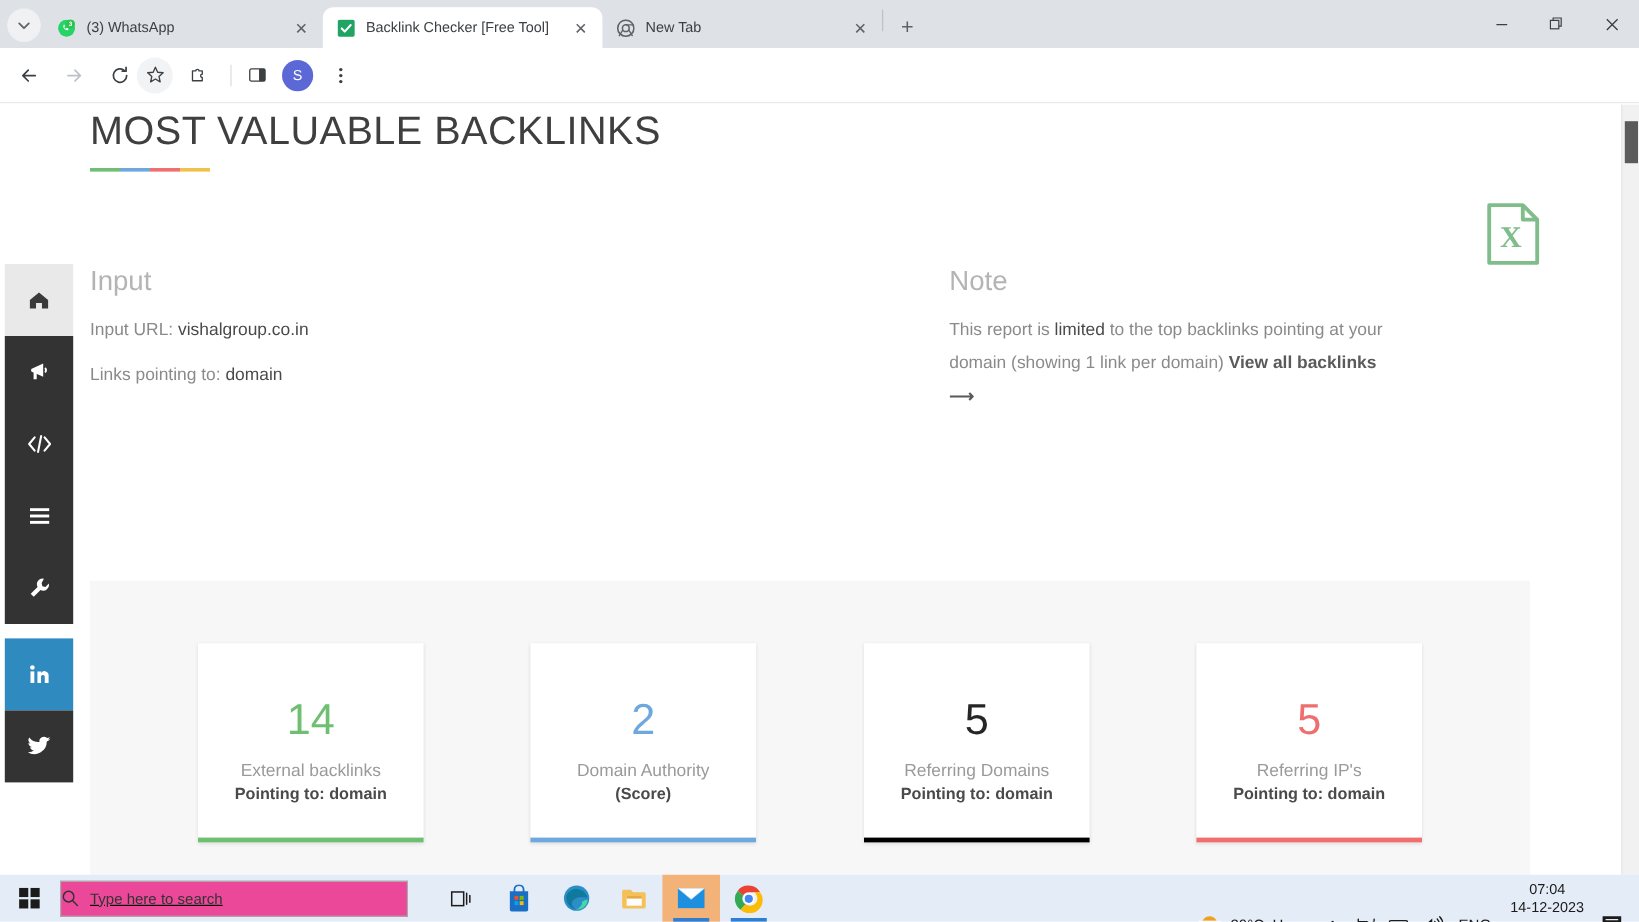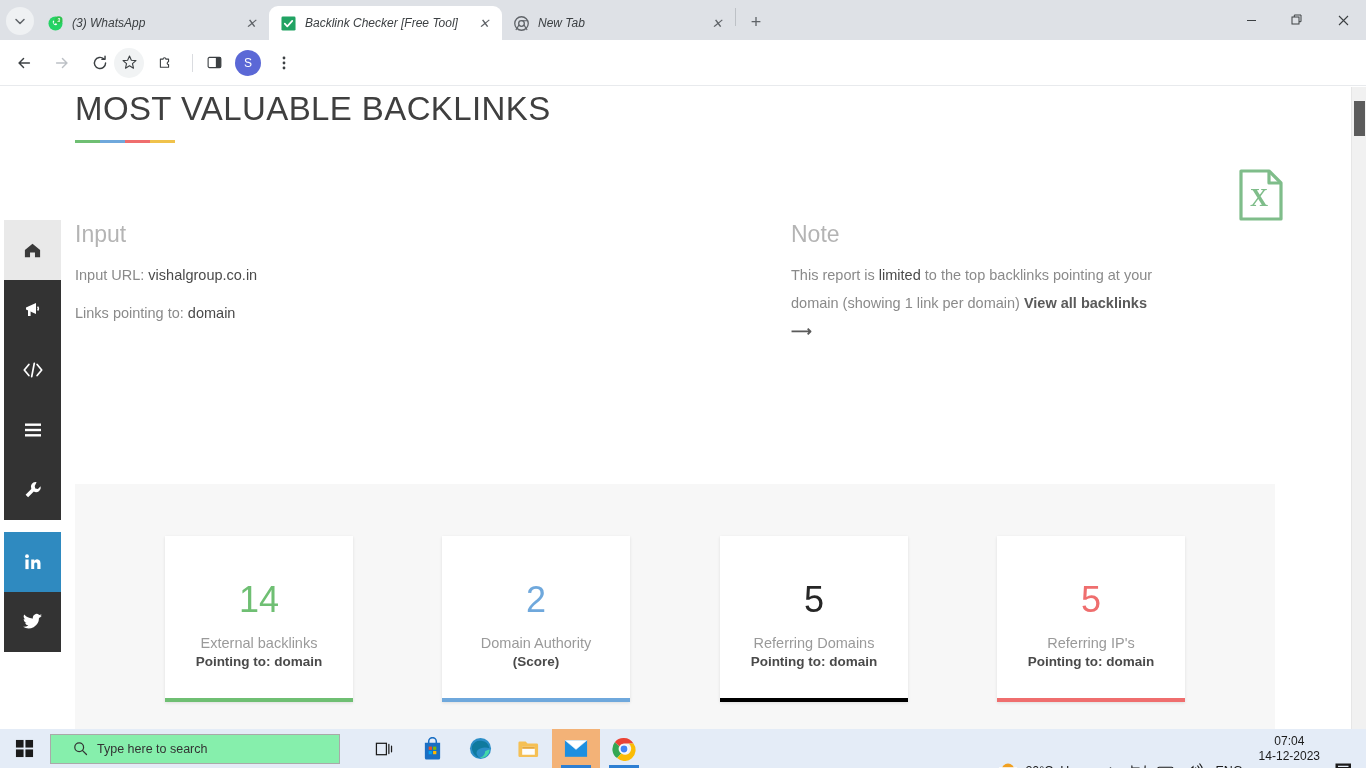--- a/index.html
+++ b/index.html
@@ -20,21 +20,21 @@
     display:flex; align-items:flex-end;
   }
   .tab-search {
     width:28px; height:28px; margin:0 2px 5px 6px; border-radius:50%;
     display:flex; align-items:center; justify-content:center;
     background:#eff1f3;
   }
   .tab {
     height:34px; width:233px; display:flex; align-items:center;
     padding:0 8px 0 11px; border-radius:9px 9px 0 0;
-    position:relative; font-size:12px; color:#3c4043;font-style:italic;
+    position:relative; font-size:12px; color:#3c4043;
   }
   .tab.inactive { background:transparent; }
   .tab.active { background:#ffffff; }
   .tab .fav { width:16px; height:16px; flex:0 0 16px; margin-right:9px; display:flex; align-items:center; justify-content:center; }
   .tab .tab-title {
     flex:1 1 auto; white-space:nowrap; overflow:hidden; text-overflow:ellipsis;
     font-size:12px; line-height:16px; color:#3c4043;
   }
   .tab .tab-close {
     width:20px; height:20px; flex:0 0 20px; border-radius:50%;
@@ -123,22 +123,22 @@
   .card .lbl { font-size:14.5px; color:#9a9a9a; margin-top:17px; }
   .card .sub { font-size:13.5px; color:#4a4a4a; font-weight:bold; margin-top:3px; }
 
   
   #taskbar {
     position:absolute; left:0; top:729px; width:1366px; height:39px;
     background:#e4ecf7; display:flex; align-items:center;
   }
   .start { width:48px; height:39px; display:flex; align-items:center; justify-content:center; }
   .searchbox {
-    width:290px; height:30px; background:#86efac; border:1px solid #a9a9a9;
-    display:flex; align-items:center; padding:0 22px; margin-left:2px;
+    width:290px; height:30px; background:#ec4899; border:1px solid #a9a9a9;
+    display:flex; align-items:center; padding:0 0; margin-left:2px;text-decoration:underline;
   }
   .searchbox .s-txt { font-size:12.5px; color:#333; margin-left:9px; }
   .tb-app { width:48px; height:39px; display:flex; align-items:center; justify-content:center; position:relative; }
   .tb-app.hl { background:#f3b277; }
   .tb-app.active::after { content:""; position:absolute; bottom:0; left:9px; width:30px; height:3px; background:#2d7fd3; }
   .tray { position:absolute; right:0; top:0; height:39px; display:flex; align-items:center; }
   .tray .t-item { display:flex; align-items:center; color:#1b1b1b; font-size:12.5px; padding:0 6px;margin-top:44px; }
   .tray .clock { text-align:center; line-height:15px; font-size:12px; color:#1b1b1b; padding:0 8px; }
 </style>
 </head>

